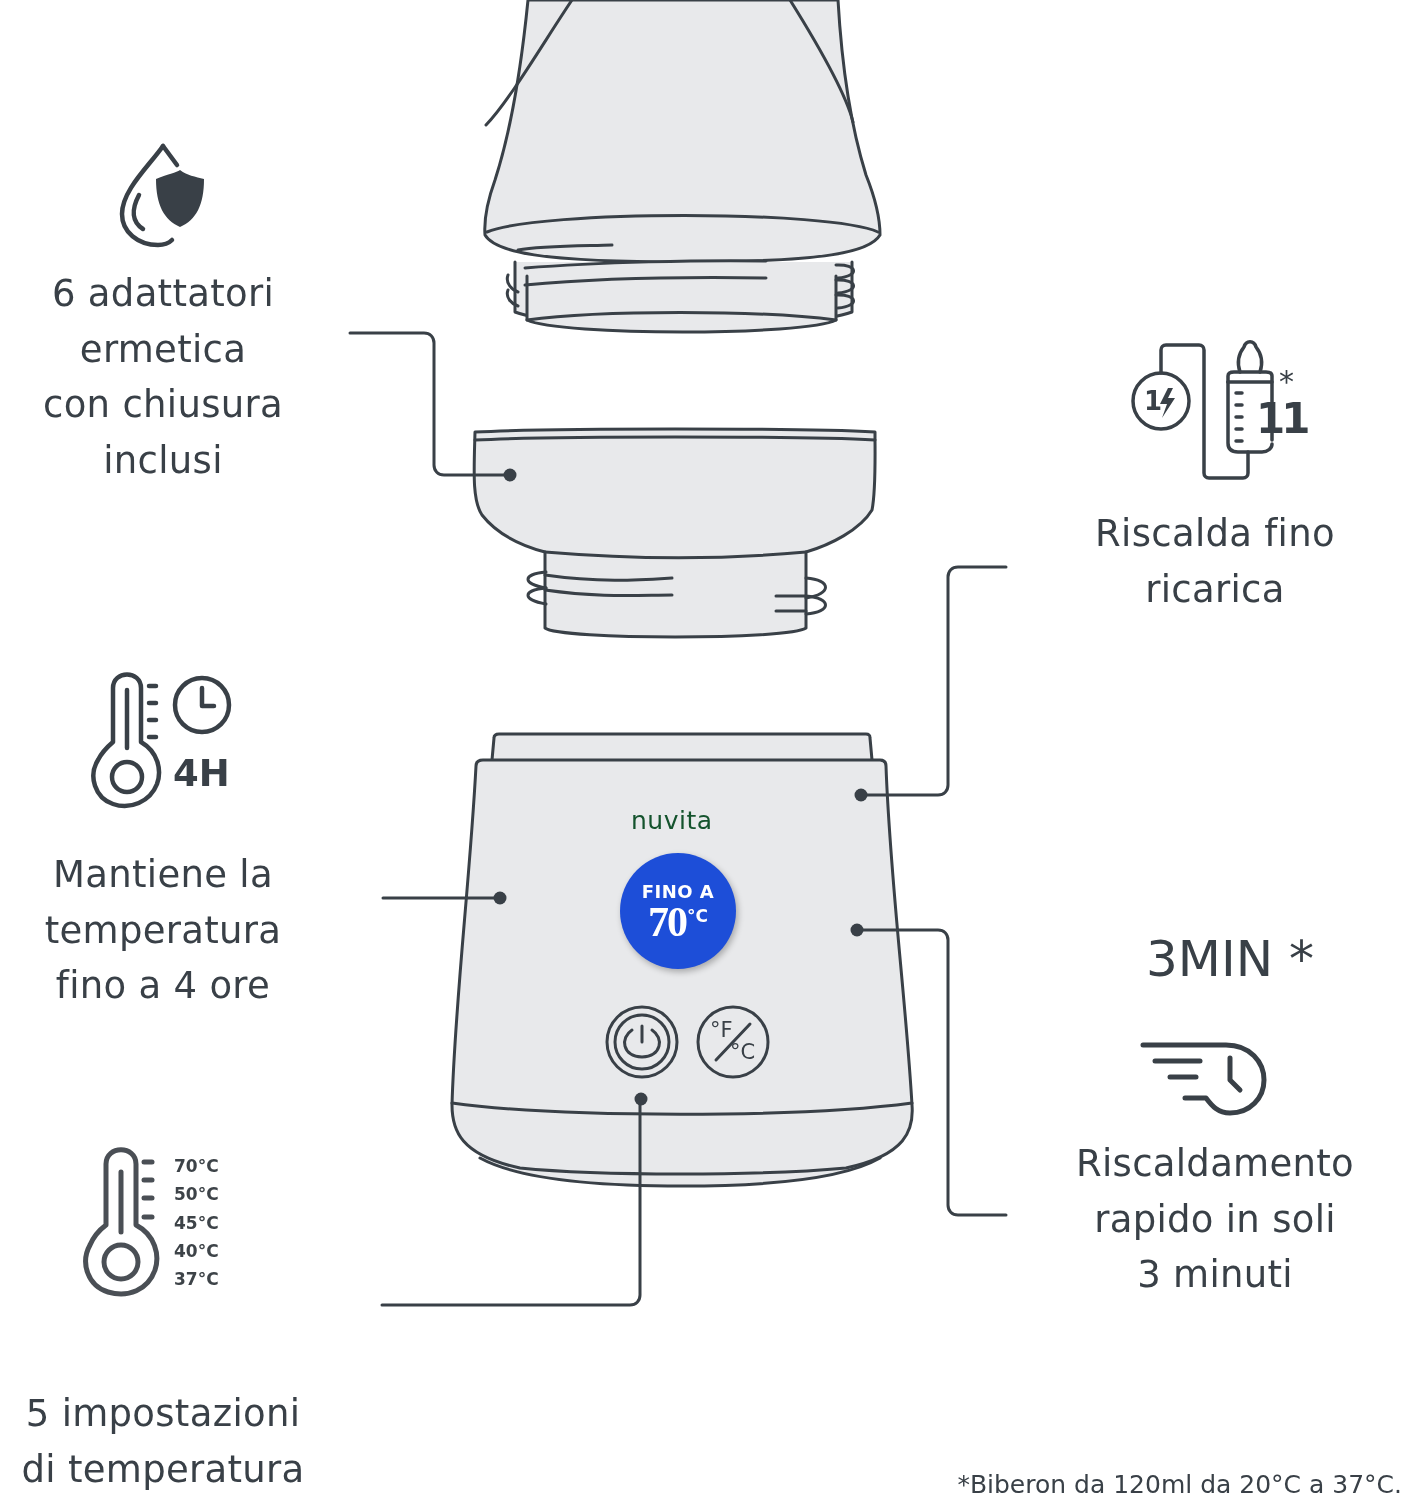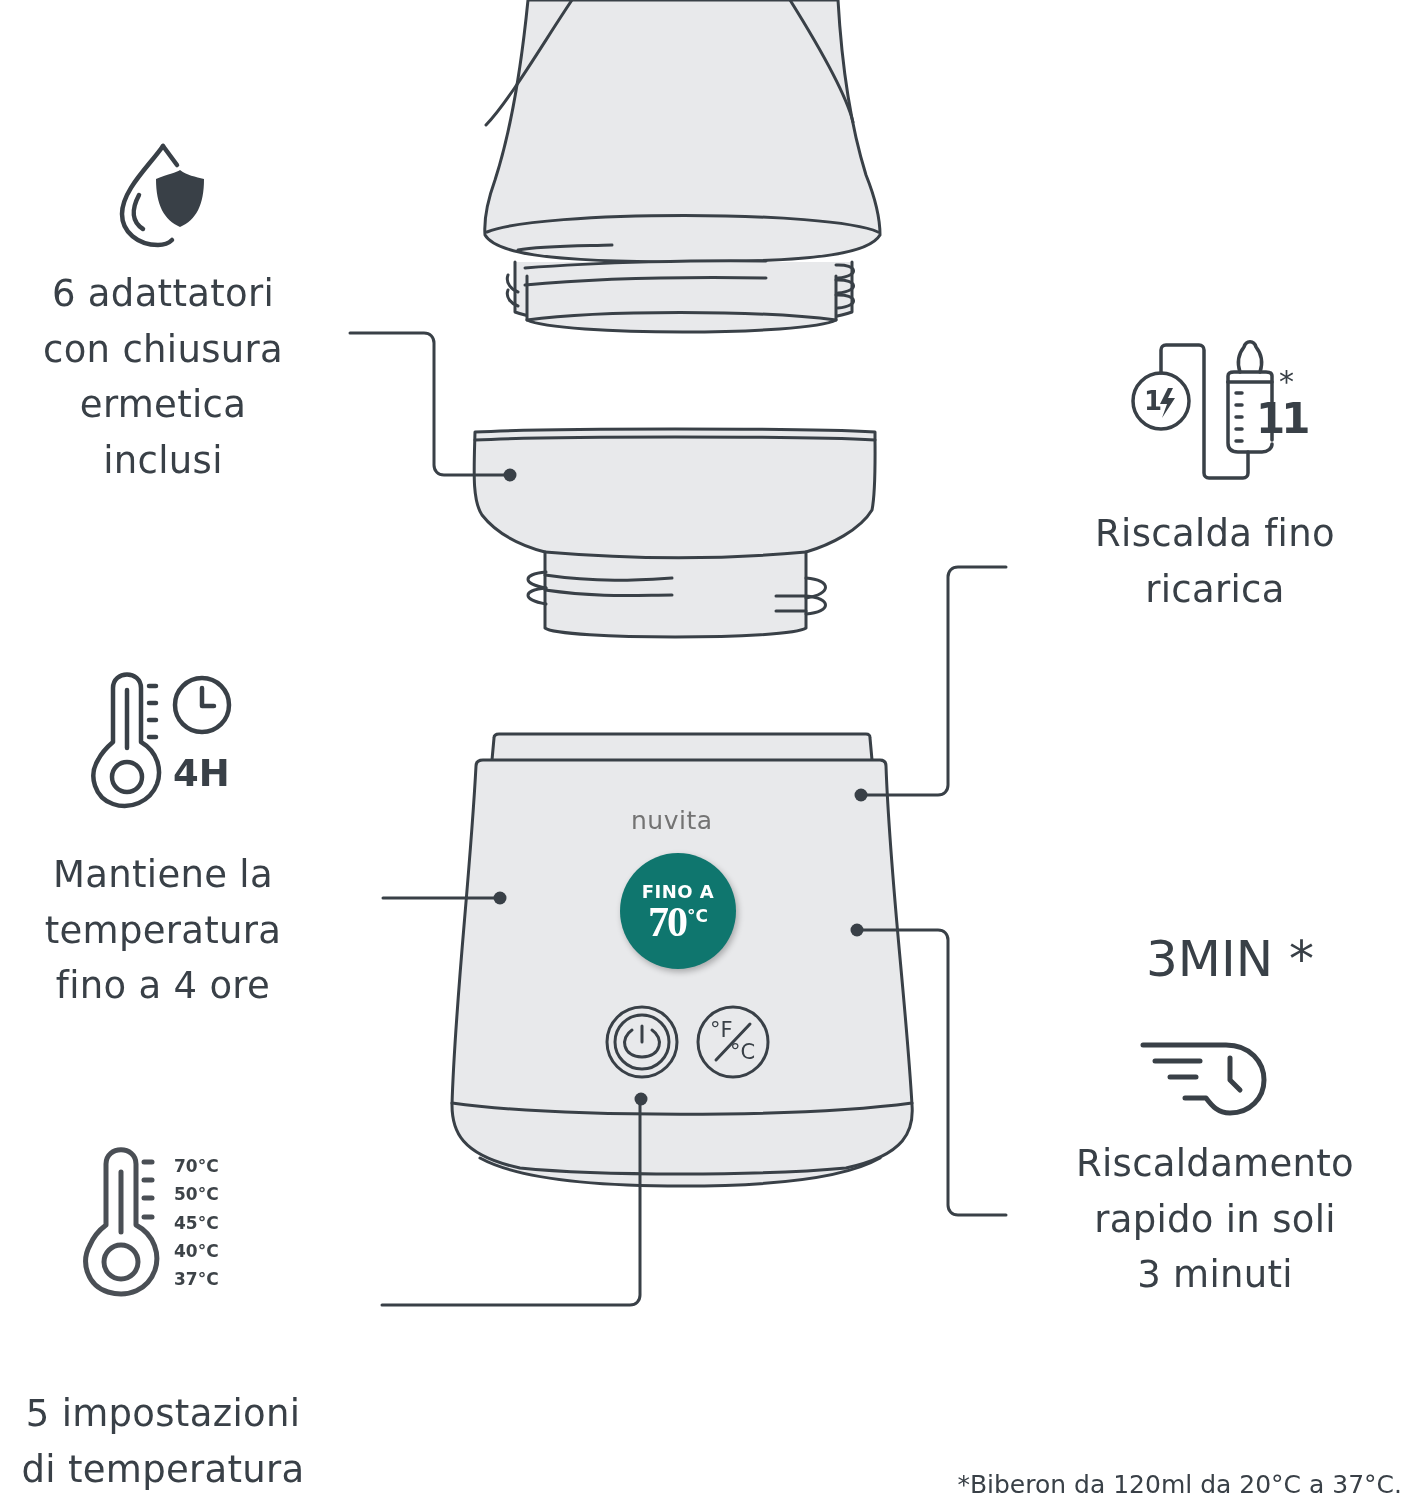--- a/index.html
+++ b/index.html
@@ -54,31 +54,31 @@
       top: 1470px;
       font-size: 25px;
       color: #394047;
       white-space: nowrap;
     }
     .brand-logo {
       position: absolute;
       left: 631px;
       top: 806px;
       font-size: 25px;
-      color: #737373;
+      color: #14532d;
       letter-spacing: 0.5px;
     }
     .badge {
       position: absolute;
       left: 620px;
       top: 853px;
       width: 116px;
       height: 116px;
       border-radius: 50%;
-      background: #0f766e;
+      background: #1d4ed8;
       box-shadow: 2px 3px 6px rgba(0,0,0,0.28);
       color: #ffffff;
       text-align: center;
     }
     .badge .badge-top {
       display: block;
       font-size: 18px;
       font-weight: bold;
       margin-top: 28px;
       letter-spacing: 0.5px;
@@ -263,22 +263,22 @@
 </div>
 
 <div class="icon-label" style="left:1144px; top:386px; font-size:26px;">1</div>
 <div class="icon-label" style="left:1256px; top:394px; font-size:42px; letter-spacing:-4px;">11</div>
 <div class="icon-label" style="left:1279px; top:364px; font-size:30px; font-weight:normal;">*</div>
 
 <div class="icon-label" style="left:1146px; top:930px; font-size:50px; font-weight:500;">3MIN *</div>
 
 <div class="feature-text" style="left:0; width:326px; top:266px;">
   <span class="line">6 adattatori</span>
+  <span class="line">ermetica</span>
   <span class="line">con chiusura</span>
-  <span class="line">ermetica</span>
   <span class="line">inclusi</span>
 </div>
 
 <div class="feature-text" style="left:0; width:326px; top:847px;">
   <span class="line">Mantiene la</span>
   <span class="line">temperatura</span>
   <span class="line">fino a 4 ore</span>
 </div>
 
 <div class="feature-text" style="left:0; width:326px; top:1386px;">

